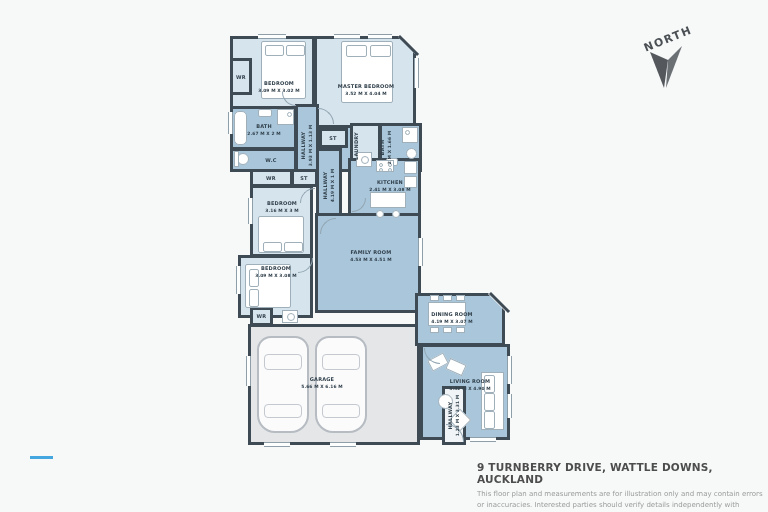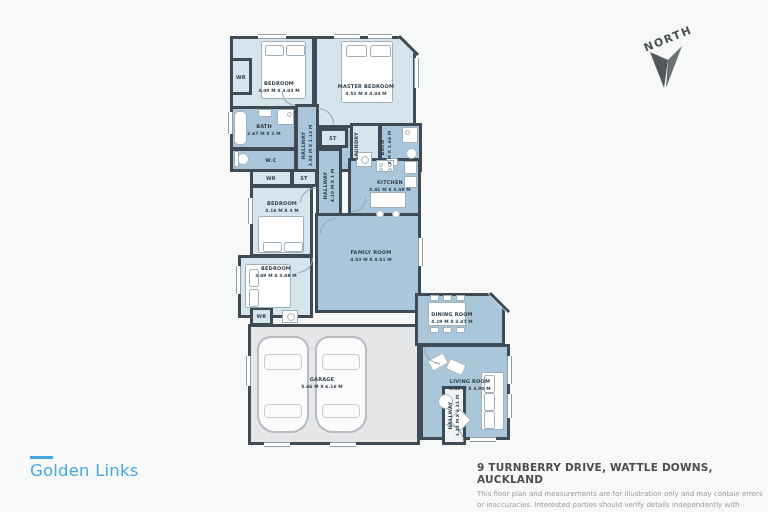--- a/index.html
+++ b/index.html
@@ -258,19 +258,18 @@
 <div id="compass">
   <svg width="76" height="80" viewBox="0 0 76 80">
     <text x="14" y="26" transform="rotate(-22 36 20)" font-size="11" font-weight="bold" fill="#4a4f54" letter-spacing="1.5" font-family="DejaVu Sans, sans-serif">NORTH</text>
     <polygon points="22,34 40,42 36,70" fill="#54585c"></polygon>
     <polygon points="40,42 54,28 38,70" fill="#6b7075"></polygon>
   </svg>
 </div>
 
 <div id="footer-left">
   <div id="brand-underline"></div>
-  <div id="office">Golden Links</div>
 </div>
 
 <div id="footer-right">
   <div id="address">9 TURNBERRY DRIVE, WATTLE DOWNS, AUCKLAND</div>
   <div id="disclaimer">This floor plan and measurements are for illustration only and may contain errors or inaccuracies. Interested parties should verify details independently with qualified professionals.</div>
 </div>
 
 </body></html>

